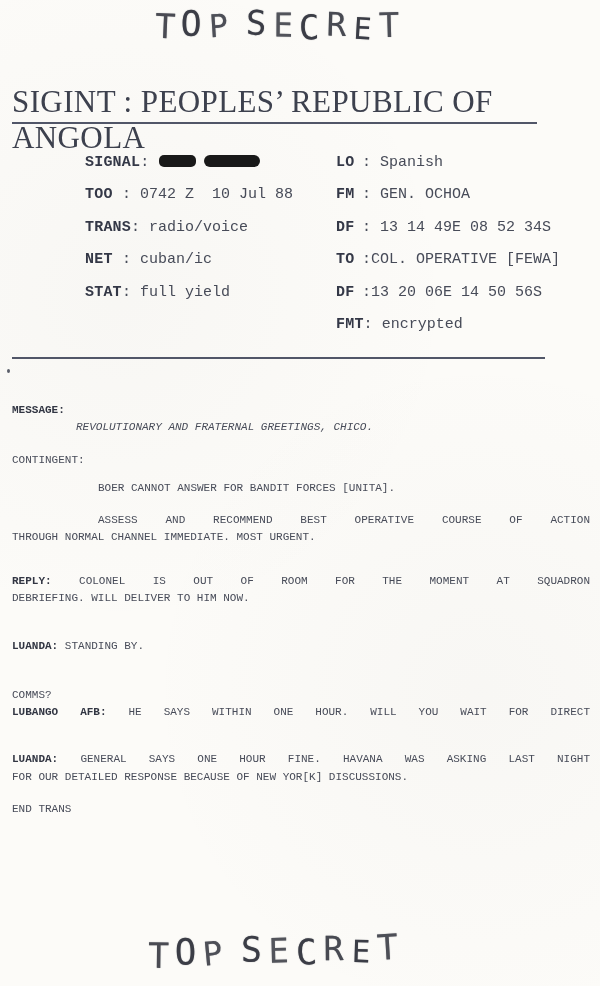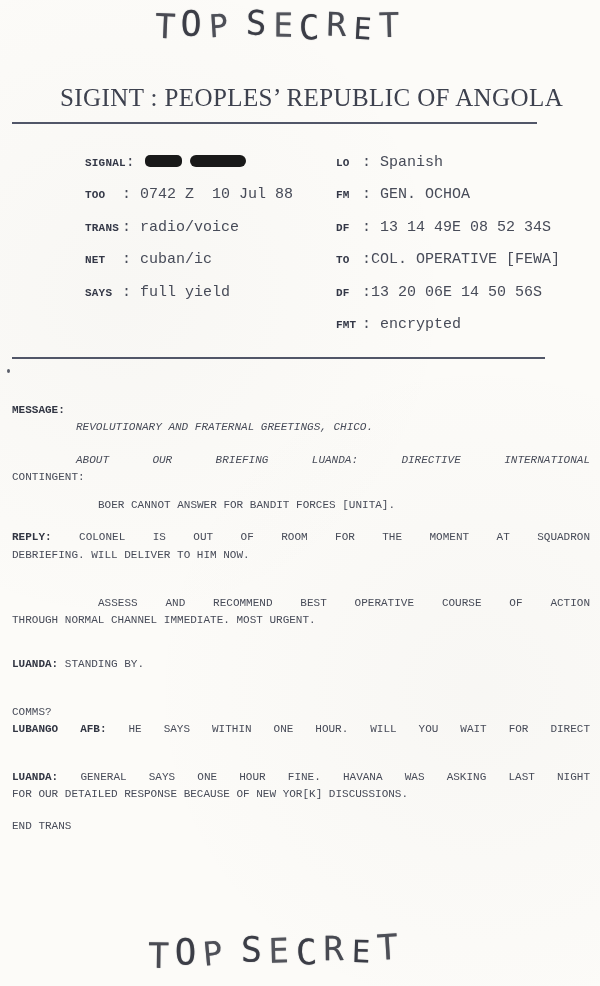--- a/index.html
+++ b/index.html
@@ -35,34 +35,34 @@
   .stamp span:nth-child(6)  { transform:translateY(0)    scale(.97); opacity:.88; }
   .stamp span:nth-child(7)  { transform:translateY(2px)  rotate(-2deg); }
   .stamp span:nth-child(8)  { transform:translateY(-1px) rotate(1deg) scale(.96); opacity:.93; }
   .stamp span:nth-child(9)  { transform:translateY(3px)  rotate(3deg) scale(.88); }
   .stamp span:nth-child(10) { transform:translateY(-1px) rotate(-2deg); opacity:.9; }
 
   
   .title {
     position:absolute; top:84px; left:12px;
     font-family:"Liberation Serif", serif; font-weight:normal;
-    font-size:25px; letter-spacing:0.4px; color:#3d414e;margin-left:48px;
+    font-size:31px; letter-spacing:0.4px; color:#3d414e;
   }
   .rule { position:absolute; height:2px; background:#515668; }
   .rule1 { top:122px; left:12px; width:525px; }
   .rule2 { top:357px; left:12px; width:533px; }
   .speck { position:absolute; top:369px; left:7px; width:3px; height:4px; background:#5a5e6a; border-radius:50%; }
 
   
   .fields { position:absolute; top:146px; }
   .fields-left  { left:85px;  }
   .fields-right { left:336px; }
   .frow { height:32.4px; line-height:32.4px; white-space:nowrap; }
   .flabel {
-    display:inline-block; font-weight:bold; font-size:11px;
+    display:inline-block; font-weight:bold; font-size:15px;
     letter-spacing:0.2px; color:#343847;
   }
   .fields-left  .flabel { min-width:37px; }
   .fields-right .flabel { min-width:26px; }
   .fsep, .fvalue { font-size:15px; white-space:pre; color:#474b58; }
   .redaction {
     display:inline-block; height:12px; background:#191919;
     border-radius:5px; vertical-align:-1px;
   }
   .redaction.r1 { width:37px; margin-left:10px; }
@@ -103,21 +103,21 @@
     <div class="frow">
       <span class="flabel">TOO</span><span class="fsep">: </span><span class="fvalue">0742 Z  10 Jul 88</span>
     </div>
     <div class="frow">
       <span class="flabel">TRANS</span><span class="fsep">: </span><span class="fvalue">radio/voice</span>
     </div>
     <div class="frow">
       <span class="flabel">NET</span><span class="fsep">: </span><span class="fvalue">cuban/ic</span>
     </div>
     <div class="frow">
-      <span class="flabel">SAYS</span><span class="fsep">: </span><span class="fvalue">full yield</span>
+      <span class="flabel">STAT</span><span class="fsep">: </span><span class="fvalue">full yield</span>
     </div>
   </div>
 
   <div class="fields fields-right">
     <div class="frow">
       <span class="flabel">LO</span><span class="fsep">: </span><span class="fvalue">Spanish</span>
     </div>
     <div class="frow">
       <span class="flabel">FM</span><span class="fsep">: </span><span class="fvalue">GEN. OCHOA</span>
     </div>
@@ -140,37 +140,36 @@
 
   <div class="body-text">
 
     <div class="line"><b>MESSAGE:</b></div>
 
     <div class="para mb15">
       <div class="line ind1">REVOLUTIONARY AND FRATERNAL GREETINGS, CHICO.</div>
     </div>
 
     <div class="para mb11">
-      <div class="line ind1 just">ABOUT OUR BRIEFING LUANDA: DIRECTIVE INTERNATIONAL</div>
       <div class="line">CONTINGENT:</div>
     </div>
 
 
     <div class="para mb15">
       <div class="line ind2">BOER CANNOT ANSWER FOR BANDIT FORCES [UNITA].</div>
     </div>
 
+    <div class="para mb26">
+      <div class="line ind2 just">ASSESS AND RECOMMEND BEST OPERATIVE COURSE OF ACTION</div>
+      <div class="line">THROUGH NORMAL CHANNEL IMMEDIATE. MOST URGENT.</div>
+    </div>
+
     <div class="para mb31">
       <div class="line just"><b>REPLY:</b> <span>COLONEL IS OUT OF ROOM FOR THE MOMENT AT SQUADRON</span></div>
       <div class="line">DEBRIEFING. WILL DELIVER TO HIM NOW.</div>
-    </div>
-
-    <div class="para mb26">
-      <div class="line ind2 just">ASSESS AND RECOMMEND BEST OPERATIVE COURSE OF ACTION</div>
-      <div class="line">THROUGH NORMAL CHANNEL IMMEDIATE. MOST URGENT.</div>
     </div>
 
     <div class="para mb31">
       <div class="line"><b>LUANDA:</b> <span>STANDING BY.</span></div>
     </div>
 
     <div class="para mb30">
       <div class="line">COMMS?</div>
       <div class="line just"><b>LUBANGO AFB:</b> <span>HE SAYS WITHIN ONE HOUR. WILL YOU WAIT FOR DIRECT</span></div>
     </div>

